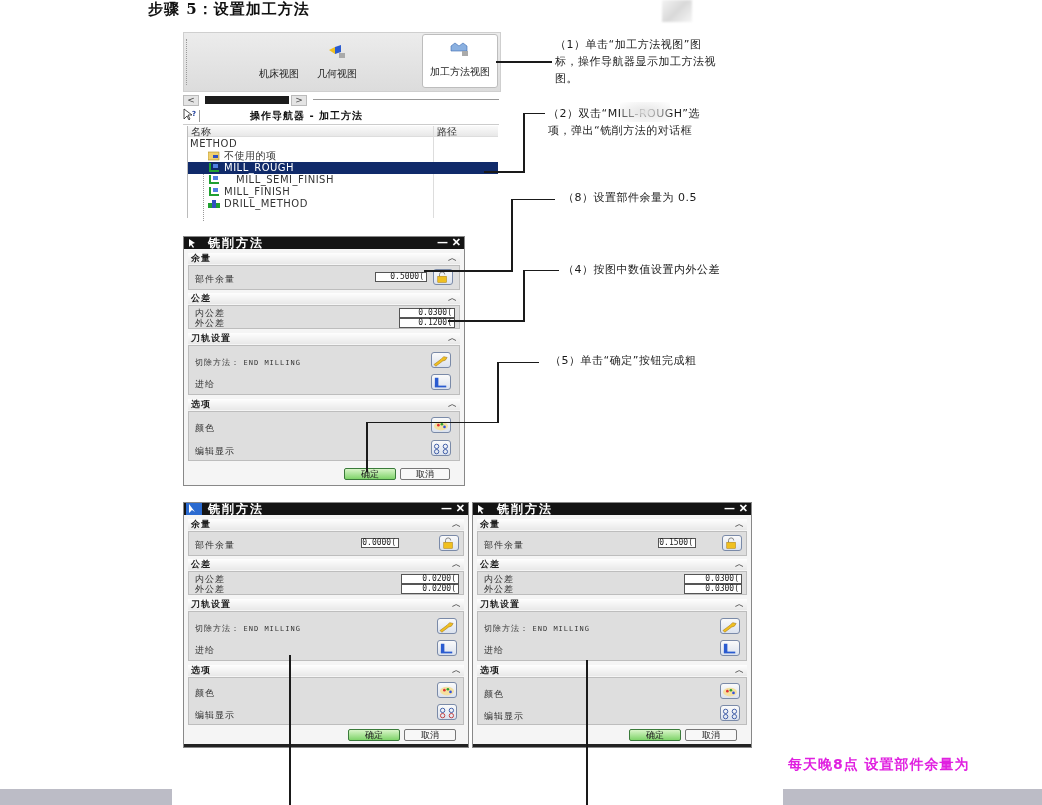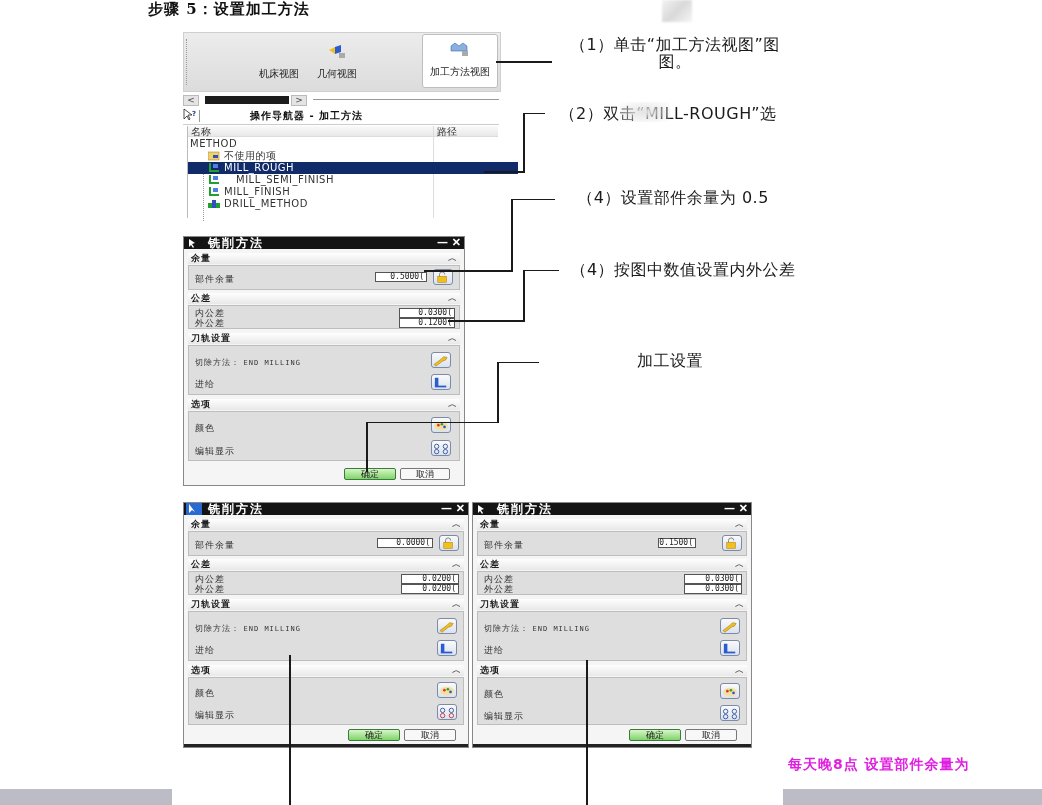--- a/index.html
+++ b/index.html
@@ -25,21 +25,21 @@
   
   .nav{left:183px;top:108px;width:316px;height:112px;}
   .nav-head{position:absolute;left:0;top:0;width:316px;height:16px;border-bottom:1px solid #ccc;font-size:10px;font-weight:bold;}
   .nav-head .q{position:absolute;left:0;top:0;width:14px;height:14px;}
   .nav-head .t{position:absolute;left:22px;top:1px;letter-spacing:1px;margin-left:45px;}
   .nav-sep{position:absolute;left:16px;top:2px;width:1px;height:12px;background:#999;}
   .nav-table{position:absolute;left:4px;top:18px;width:310px;height:92px;border-left:1px solid #bbb;}
   .col-head{position:absolute;top:0;height:11px;font-size:10px;color:#333;background:linear-gradient(#fafafa,#e8e8e8);border-bottom:1px solid #ddd;line-height:11px;padding-left:3px;box-sizing:border-box;}
   .col-div{position:absolute;left:245px;top:0;width:1px;height:92px;background:#ddd;}
   .tree-row{position:absolute;left:0;width:310px;height:12px;font-size:10px;line-height:12px;color:#333;letter-spacing:.5px;}
-  .tree-row.sel{background:#102a6a;color:#fff;padding-left:20px;}
+  .tree-row.sel{background:#102a6a;color:#fff;}
   .tree-row .lbl{position:absolute;}
   .ti{position:absolute;width:12px;height:10px;top:1px;}
   .tree-vline{position:absolute;left:15px;top:37px;width:1px;height:58px;border-left:1px dotted #999;}
 
   
   .dlg{background:#f5f5f5;border:1px solid #888;}
   .dlg-title{position:absolute;left:0;top:0;right:0;height:12px;background:#141414;color:#fff;font-size:12px;line-height:12px;font-weight:bold;font-family:"DejaVu Serif","Liberation Serif",serif;}
   .dlg-title .ttl{position:absolute;left:24px;top:0;letter-spacing:2px;}
   .dlg-title .pin{position:absolute;left:2px;top:0;width:16px;height:12px;}
   .dlg-title .min,.dlg-title .cls{position:absolute;top:0;font-size:11px;line-height:12px;}
@@ -47,21 +47,21 @@
   .sec-h .chev{position:absolute;right:2px;top:0;font-size:9px;color:#555;}
   .sec-b{position:absolute;left:4px;right:4px;background:#dedede;border:1px solid #bdbdbd;box-sizing:border-box;}
   .lbl9{position:absolute;font-size:9px;color:#333;letter-spacing:1px;}
   .field{position:absolute;height:10px;background:#fff;border:1px solid #555;box-sizing:border-box;font-size:8px;line-height:8px;text-align:right;padding-right:2px;font-family:"DejaVu Sans Mono","Liberation Mono",monospace;color:#222;}
   .ibtn{position:absolute;width:20px;height:16px;border:1px solid #7a8aa8;border-radius:3px;background:linear-gradient(#fafafa,#dbe2ee);box-sizing:border-box;}
   .okbtn{position:absolute;height:12px;border:1px solid #3a7a3a;border-radius:2px;background:linear-gradient(#d8f5c8,#7fd46a);font-size:9px;line-height:10px;text-align:center;box-sizing:border-box;color:#222;}
   .cancelbtn{position:absolute;height:12px;border:1px solid #777;border-radius:2px;background:#f8f8f8;font-size:9px;line-height:10px;text-align:center;box-sizing:border-box;color:#222;}
   .dlg-bottom-bar{position:absolute;left:0;right:0;height:3px;background:#222;}
 
   
-  .note{font-size:16px;line-height:17px;color:#1a1a1a;letter-spacing:.5px;text-align:center;}
+  .note{font-size:11px;line-height:17px;color:#1a1a1a;letter-spacing:.5px;}
   .line{position:absolute;background:#1a1a1a;}
 
   .promo{left:788px;top:756px;font-size:14px;color:#e020e0;font-weight:bold;letter-spacing:1px;}
   .bar-left{left:0;top:789px;width:172px;height:16px;background:#bcbcc6;}
   .bar-right{left:783px;top:789px;width:259px;height:16px;background:#bcbcc6;}
 </style>
 </head>
 <body>
 
 <div class="abs step-title">步骤 5：设置加工方法</div>
@@ -229,21 +229,21 @@
         <path d="M3 1 L3 10 L6 7 L9 9 Z" fill="#fff"></path>
       </svg>
     <span class="ttl">铣削方法</span>
     <span class="min" style="right:16px;">—</span>
     <span class="cls" style="right:3px;">✕</span>
   </div>
 
   <div class="sec-h" style="top:16px;"><span>余量</span><span class="chev">︿</span></div>
   <div class="sec-b" style="top:28px;height:25px;">
     <span class="lbl9" style="left:6px;top:7px;">部件余量</span>
-    <div class="field" style="left:188px;top:6px;width:56px;">0.0000(</div>
+    <div class="field" style="left:172px;top:6px;width:38px;">0.0000(</div>
     <div class="ibtn" style="left:250px;top:3px;"><svg viewBox="0 0 20 16" width="18" height="14">
           <rect x="4" y="6" width="10" height="7" fill="#f0c020" stroke="#b08010" stroke-width=".6"></rect>
           <path d="M6 6 V4 a3 3 0 0 1 6 0" stroke="#777" fill="none"></path>
         </svg></div>
   </div>
 
   <div class="sec-h" style="top:56px;"><span>公差</span><span class="chev">︿</span></div>
   <div class="sec-b" style="top:68px;height:24px;">
     <span class="lbl9" style="left:6px;top:1px;">内公差</span>
     <div class="field" style="left:212px;top:2px;width:58px;">0.0200(</div>
@@ -346,34 +346,36 @@
         </svg></div>
   </div>
 
   <div class="okbtn" style="left:156px;top:226px;width:52px;">确定</div>
   <div class="cancelbtn" style="left:212px;top:226px;width:52px;">取消</div>
   <div class="dlg-bottom-bar" style="top:241px;"></div>
 </div>
 
 <div class="abs note" style="left:555px;top:36px;width:240px;">
   <div>（1）单击“加工方法视图”图</div>
+    <div>标，操作导航器显示加工方法视</div>
     <div>图。</div>
 </div>
 <div class="abs note" style="left:548px;top:105px;width:240px;">
   <div>（2）双击“MILL-ROUGH”选</div>
+    <div>项，弹出“铣削方法的对话框</div>
 </div>
 <div class="abs" style="left:620px;top:102px;width:50px;height:20px;background:radial-gradient(#e4e4e4,rgba(255,255,255,0));"></div>
 <div class="abs note" style="left:563px;top:189px;width:220px;">
-  <div>（4）设置部件余量为 0.5</div>
+  <div>（8）设置部件余量为 0.5</div>
 </div>
 <div class="abs note" style="left:563px;top:261px;width:240px;">
   <div>（4）按图中数值设置内外公差</div>
 </div>
 <div class="abs note" style="left:550px;top:352px;width:240px;">
-    <div>加工设置</div>
+  <div>（5）单击“确定”按钮完成粗</div>
 </div>
 
 <div class="line" style="left:496px;top:61px;width:56px;height:2px;"></div>
 
 <div class="line" style="left:484px;top:171px;width:40px;height:2px;"></div>
 <div class="line" style="left:523px;top:113px;width:2px;height:60px;"></div>
 <div class="line" style="left:523px;top:113px;width:22px;height:1px;"></div>
 
 <div class="line" style="left:424px;top:270px;width:88px;height:2px;"></div>
 <div class="line" style="left:511px;top:199px;width:2px;height:73px;"></div>

